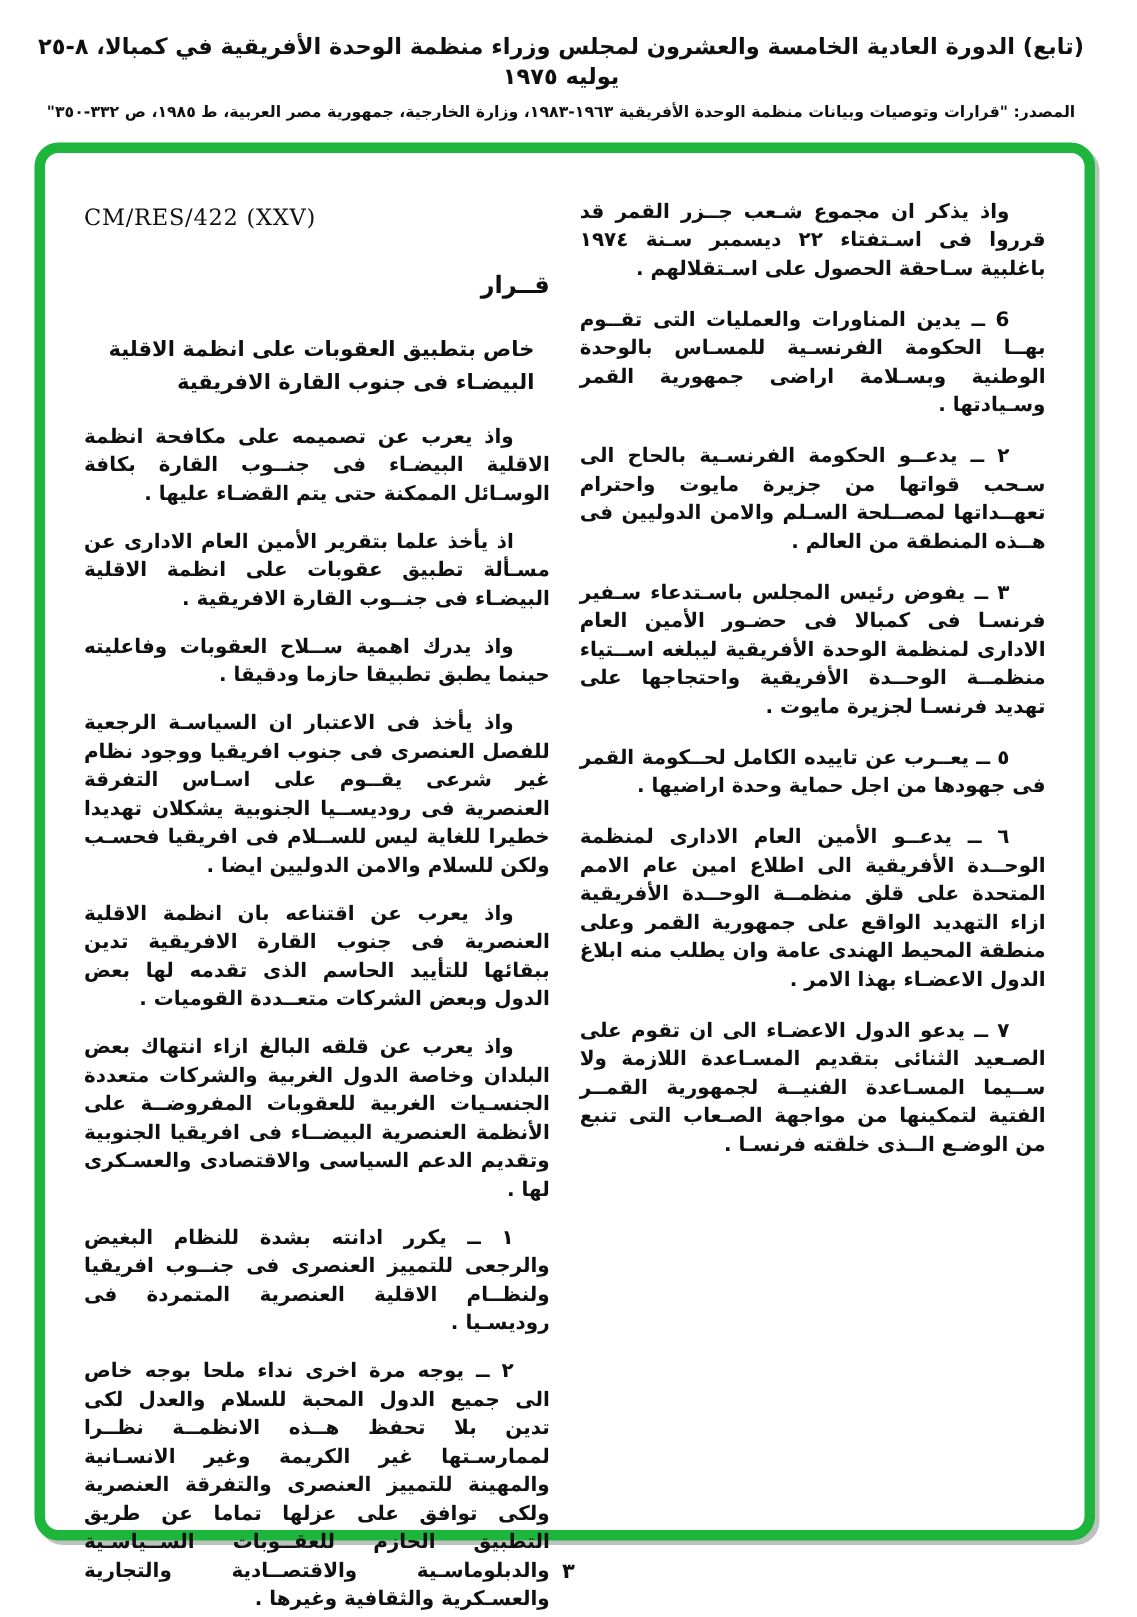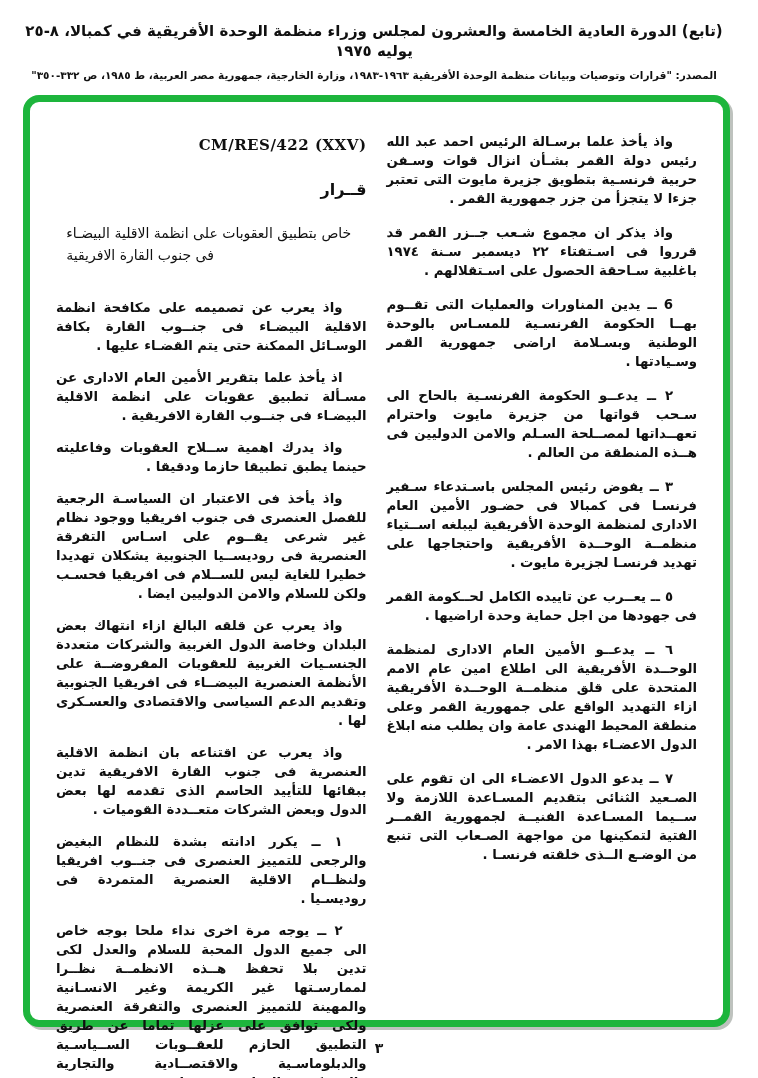--- a/index.html
+++ b/index.html
@@ -39,71 +39,70 @@
   .col{width:50%;box-sizing:border-box;}
   p.para{
     font-size:13.3px;line-height:1.43;
     font-weight:600;
     text-align:justify;
     text-indent:24px;
     margin:0 0 13px 0;
   }
   .col-right p.para{margin-bottom:15px;}
   .ref{
-    direction:ltr;text-align:right;
+    direction:ltr;text-align:left;
     font-family:"DejaVu Serif","Liberation Serif",serif;
-    font-size:15px;font-weight:700;letter-spacing:.5px;
+    font-size:15px;font-weight:400;letter-spacing:.5px;
     margin:4px 0 26px 0;
   }
   .res-heading{
     text-align:right;font-weight:bold;font-size:16px;
     margin:0 0 24px 0;letter-spacing:1px;
   }
   .res-subject{
-    text-align:left;font-weight:normal;font-size:14px;
-    line-height:1.55;margin:0 auto 32px auto;max-width:290px;
+    text-align:right;font-weight:bold;font-size:14px;
+    line-height:1.55;margin:0 auto 16px auto;max-width:290px;
   }
   .page-num{
     position:absolute;top:1040px;left:0;right:0;
     text-align:center;font-size:14px;font-weight:bold;
   }
 </style>
 </head>
 <body>
 
 <header class="page-header">
   <div class="title">(تابع) الدورة العادية الخامسة والعشرون لمجلس وزراء منظمة الوحدة الأفريقية في كمبالا، ٨-٢٥ يوليه ١٩٧٥</div>
   <div class="source">المصدر: "قرارات وتوصيات وبيانات منظمة الوحدة الأفريقية ١٩٦٣-١٩٨٣، وزارة الخارجية، جمهورية مصر العربية، ط ١٩٨٥، ص ٣٣٢-٣٥٠"</div>
 </header>
 
 <div class="green-box">
   <div class="columns">
 
     <div class="col col-right">
-      <p class="para">واذ يأخذ علما برسـالة الرئيس احمد عبد الله رئيس دولة القمر بشـأن انزال قوات وسـفن حربية فرنسـية بتطويق جزيرة مايوت التى تعتبر جزءا لا يتجزأ من جزر جمهورية القمر .</p>
       <p class="para">واذ يذكر ان مجموع شـعب جــزر القمر قد قرروا فى اسـتفتاء ٢٢ ديسمبر سـنة ١٩٧٤ باغلبية سـاحقة الحصول على اسـتقلالهم .</p>
       <p class="para">6 ــ يدين المناورات والعمليات التى تقــوم بهــا الحكومة الفرنسـية للمسـاس بالوحدة الوطنية وبسـلامة اراضى جمهورية القمر وسـيادتها .</p>
       <p class="para">٢ ــ يدعــو الحكومة الفرنسـية بالحاح الى سـحب قواتها من جزيرة مايوت واحترام تعهــداتها لمصــلحة السـلم والامن الدوليين فى هــذه المنطقة من العالم .</p>
       <p class="para">٣ ــ يفوض رئيس المجلس باسـتدعاء سـفير فرنسـا فى كمبالا فى حضـور الأمين العام الادارى لمنظمة الوحدة الأفريقية ليبلغه اســتياء منظمــة الوحــدة الأفريقية واحتجاجها على تهديد فرنسـا لجزيرة مايوت .</p>
       <p class="para">٥ ــ يعــرب عن تاييده الكامل لحــكومة القمر فى جهودها من اجل حماية وحدة اراضيها .</p>
       <p class="para">٦ ــ يدعــو الأمين العام الادارى لمنظمة الوحــدة الأفريقية الى اطلاع امين عام الامم المتحدة على قلق منظمــة الوحــدة الأفريقية ازاء التهديد الواقع على جمهورية القمر وعلى منطقة المحيط الهندى عامة وان يطلب منه ابلاغ الدول الاعضـاء بهذا الامر .</p>
       <p class="para">٧ ــ يدعو الدول الاعضـاء الى ان تقوم على الصـعيد الثنائى بتقديم المسـاعدة اللازمة ولا ســيما المسـاعدة الفنيــة لجمهورية القمــر الفتية لتمكينها من مواجهة الصـعاب التى تنبع من الوضـع الــذى خلقته فرنسـا .</p>
 
     </div>
 
     <div class="col col-left">
       <div class="ref">CM/RES/422 (XXV)</div>
       <div class="res-heading">قــرار</div>
       <div class="res-subject">خاص بتطبيق العقوبات على انظمة الاقلية البيضـاء فى جنوب القارة الافريقية</div>
       <p class="para">واذ يعرب عن تصميمه على مكافحة انظمة الاقلية البيضـاء فى جنــوب القارة بكافة الوسـائل الممكنة حتى يتم القضـاء عليها .</p>
       <p class="para">اذ يأخذ علما بتقرير الأمين العام الادارى عن مسـألة تطبيق عقوبات على انظمة الاقلية البيضـاء فى جنــوب القارة الافريقية .</p>
       <p class="para">واذ يدرك اهمية ســلاح العقوبات وفاعليته حينما يطبق تطبيقا حازما ودقيقا .</p>
       <p class="para">واذ يأخذ فى الاعتبار ان السياسـة الرجعية للفصل العنصرى فى جنوب افريقيا ووجود نظام غير شرعى يقــوم على اسـاس التفرقة العنصرية فى روديســيا الجنوبية يشكلان تهديدا خطيرا للغاية ليس للســلام فى افريقيا فحسـب ولكن للسلام والامن الدوليين ايضا .</p>
+      <p class="para">واذ يعرب عن اقتناعه بان انظمة الاقلية العنصرية فى جنوب القارة الافريقية تدين ببقائها للتأييد الحاسم الذى تقدمه لها بعض الدول وبعض الشركات متعــددة القوميات .</p>
       <p class="para">واذ يعرب عن قلقه البالغ ازاء انتهاك بعض البلدان وخاصة الدول الغربية والشركات متعددة الجنسـيات الغربية للعقوبات المفروضــة على الأنظمة العنصرية البيضــاء فى افريقيا الجنوبية وتقديم الدعم السياسى والاقتصادى والعسـكرى لها .</p>
-      <p class="para">واذ يعرب عن اقتناعه بان انظمة الاقلية العنصرية فى جنوب القارة الافريقية تدين ببقائها للتأييد الحاسم الذى تقدمه لها بعض الدول وبعض الشركات متعــددة القوميات .</p>
       <p class="para">١ ــ يكرر ادانته بشدة للنظام البغيض والرجعى للتمييز العنصرى فى جنــوب افريقيا ولنظــام الاقلية العنصرية المتمردة فى روديسـيا .</p>
       <p class="para">٢ ــ يوجه مرة اخرى نداء ملحا بوجه خاص الى جميع الدول المحبة للسلام والعدل لكى تدين بلا تحفظ هــذه الانظمــة نظــرا لممارسـتها غير الكريمة وغير الانسـانية والمهينة للتمييز العنصرى والتفرقة العنصرية ولكى توافق على عزلها تماما عن طريق التطبيق الحازم للعقــوبات الســياسـية والدبلوماسـية والاقتصــادية والتجارية والعسـكرية والثقافية وغيرها .</p>
     </div>
 
   </div>
 </div>
 
 <div class="page-num">٣</div>
 
 </body></html>

